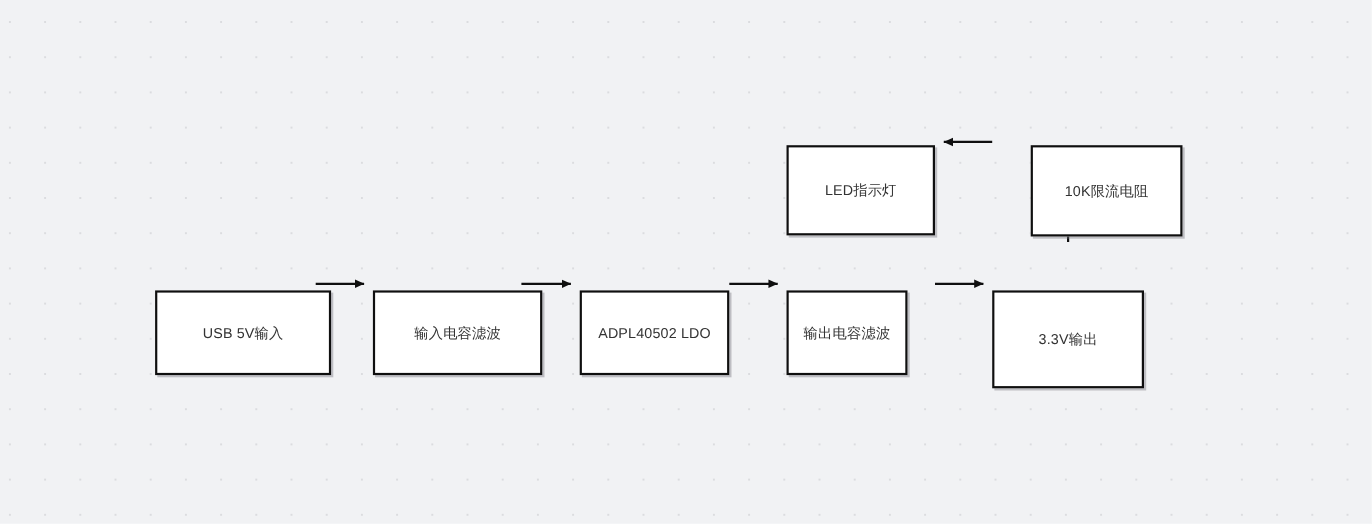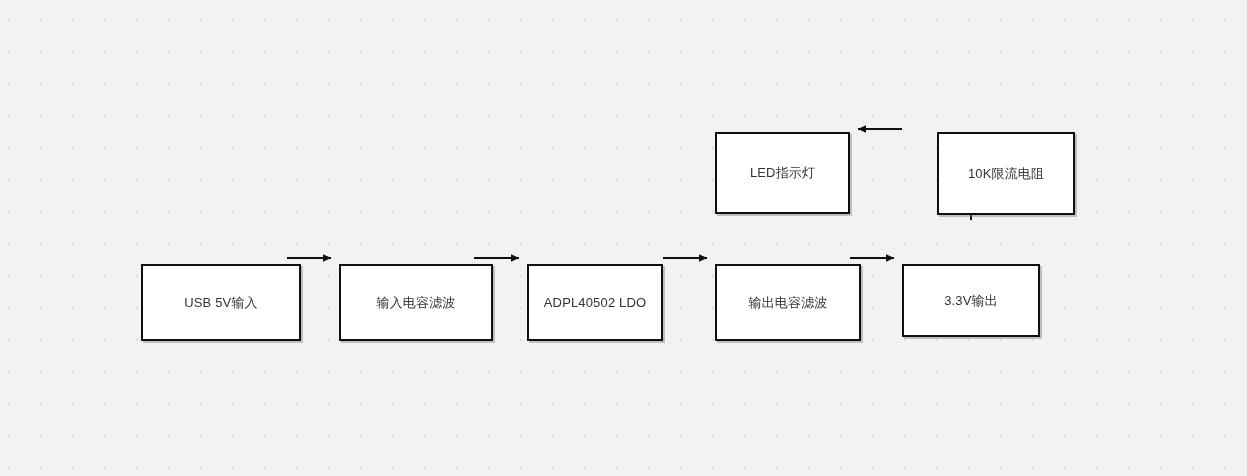--- a/index.html
+++ b/index.html
@@ -86,25 +86,25 @@
   </div>
 
   <div class="node" style="left:339px; top:220px; width:154px; height:77px;">
     <span class="node-label">输入电容滤波</span>
   </div>
 
   <div class="node" style="left:527px; top:220px; width:136px; height:77px;">
     <span class="node-label">ADPL40502 LDO</span>
   </div>
 
-  <div class="node" style="left:715px; top:220px; width:146px; height:77px;">
+  <div class="node" style="left:715px; top:220px; width:110px; height:77px;">
     <span class="node-label">输出电容滤波</span>
   </div>
 
-  <div class="node" style="left:902px; top:220px; width:138px; height:73px;">
+  <div class="node" style="left:902px; top:220px; width:138px; height:89px;">
     <span class="node-label">3.3V输出</span>
   </div>
 
   <div class="node" style="left:715px; top:88px; width:135px; height:82px;">
     <span class="node-label">LED指示灯</span>
   </div>
 
   <div class="node" style="left:937px; top:88px; width:138px; height:83px;">
     <span class="node-label">10K限流电阻</span>
   </div>

